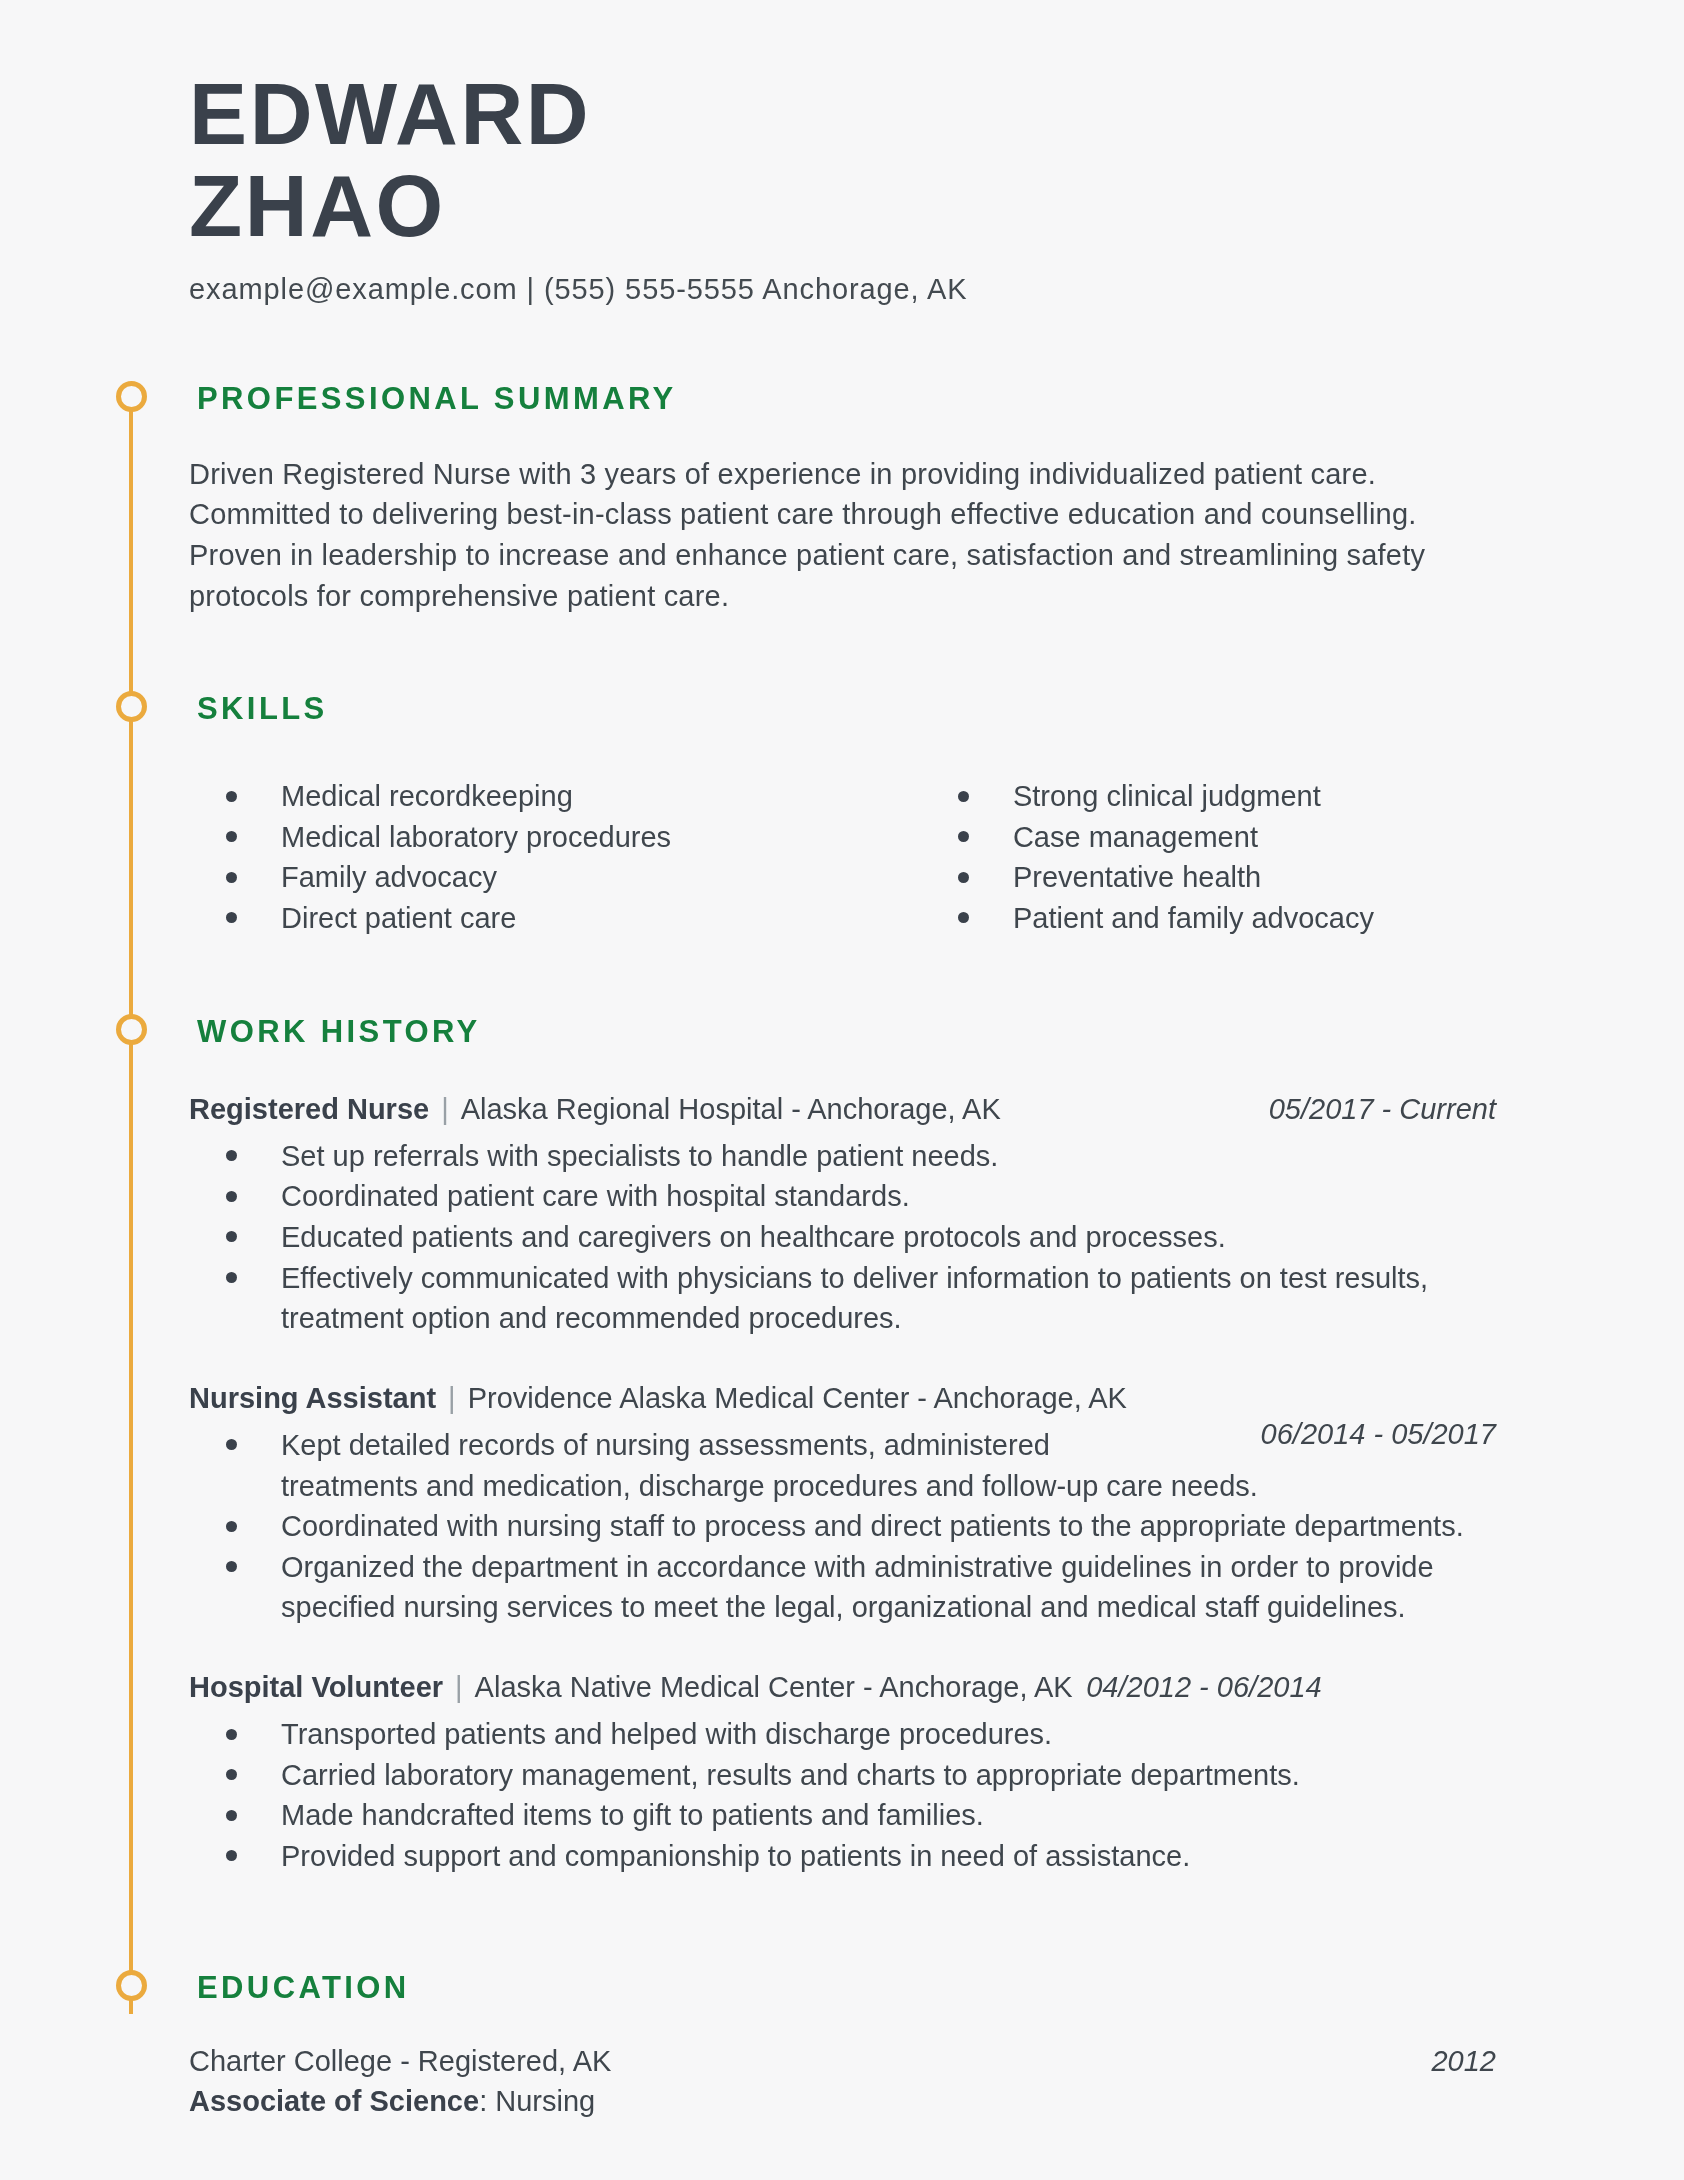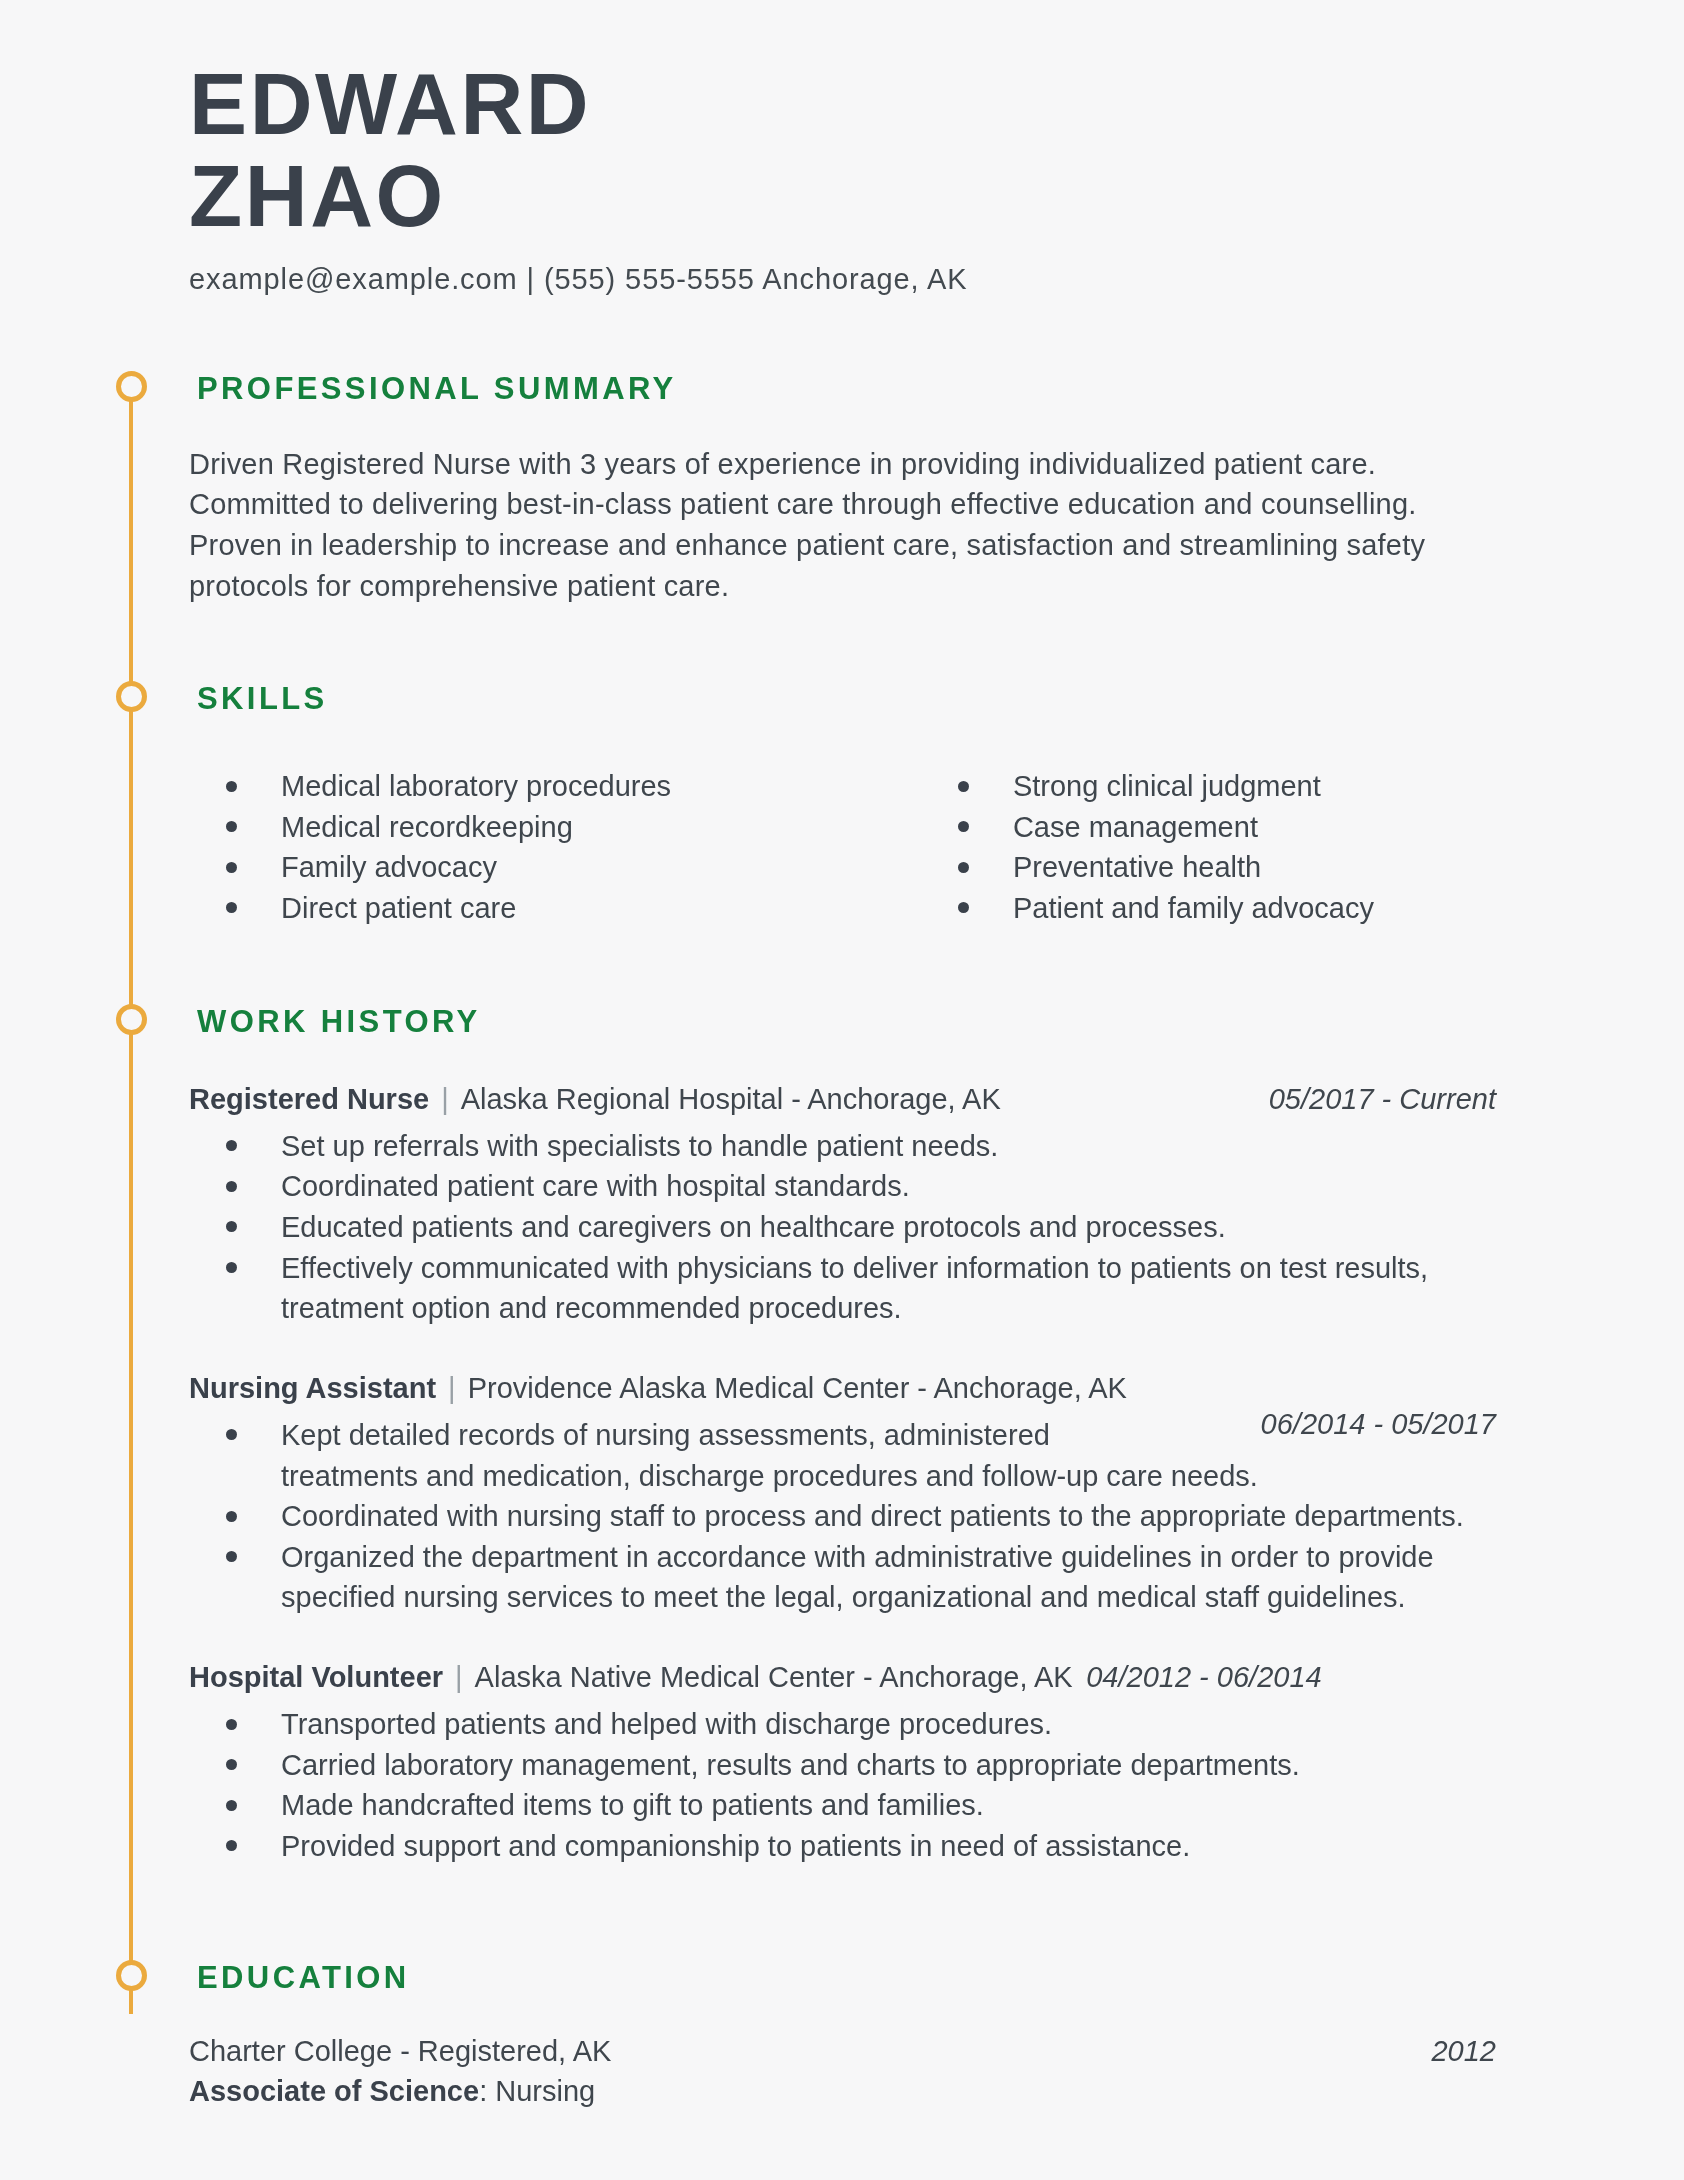--- a/index.html
+++ b/index.html
@@ -11,21 +11,21 @@
     -webkit-font-smoothing:antialiased;
   }
   .page { position:relative; width:1685px; height:2181px; background:#F7F7F8; overflow:hidden; }
 
   
   .timeline-line {
     position:absolute; left:129px; top:385px;
     width:4.3px; height:1629px; background:#EBAA3E;
   }
 
-  .content { position:absolute; left:189px; top:58px; width:1307px; }
+  .content { position:absolute; left:189px; top:68px; width:1307px; }
 
   
   .name {
     margin:0; font-weight:700; color:#3A414B;
     font-size:87px; letter-spacing:2.6px; line-height:1.06;
   }
   .name span { display:block; }
   .contact { margin-top:20.4px; font-size:29px; letter-spacing:0.9px; color:#434A50; }
 
   
@@ -100,22 +100,22 @@
       <span class="timeline-node"></span>
       <h2 class="section-title">PROFESSIONAL SUMMARY</h2>
       <p class="summary-text">Driven Registered Nurse with 3 years of experience in providing individualized patient care. Committed to delivering best-in-class patient care through effective education and counselling. Proven in leadership to increase and enhance patient care, satisfaction and streamlining safety protocols for comprehensive patient care.</p>
     </section>
 
     <section class="section">
       <span class="timeline-node"></span>
       <h2 class="section-title">SKILLS</h2>
       <div class="skills-cols">
         <ul class="bullet-list skills-col--left">
+            <li>Medical recordkeeping</li>
             <li>Medical laboratory procedures</li>
-            <li>Medical recordkeeping</li>
             <li>Family advocacy</li>
             <li>Direct patient care</li>
           </ul>
         <ul class="bullet-list skills-col--right">
             <li>Strong clinical judgment</li>
             <li>Case management</li>
             <li>Preventative health</li>
             <li>Patient and family advocacy</li>
           </ul>
       </div>

